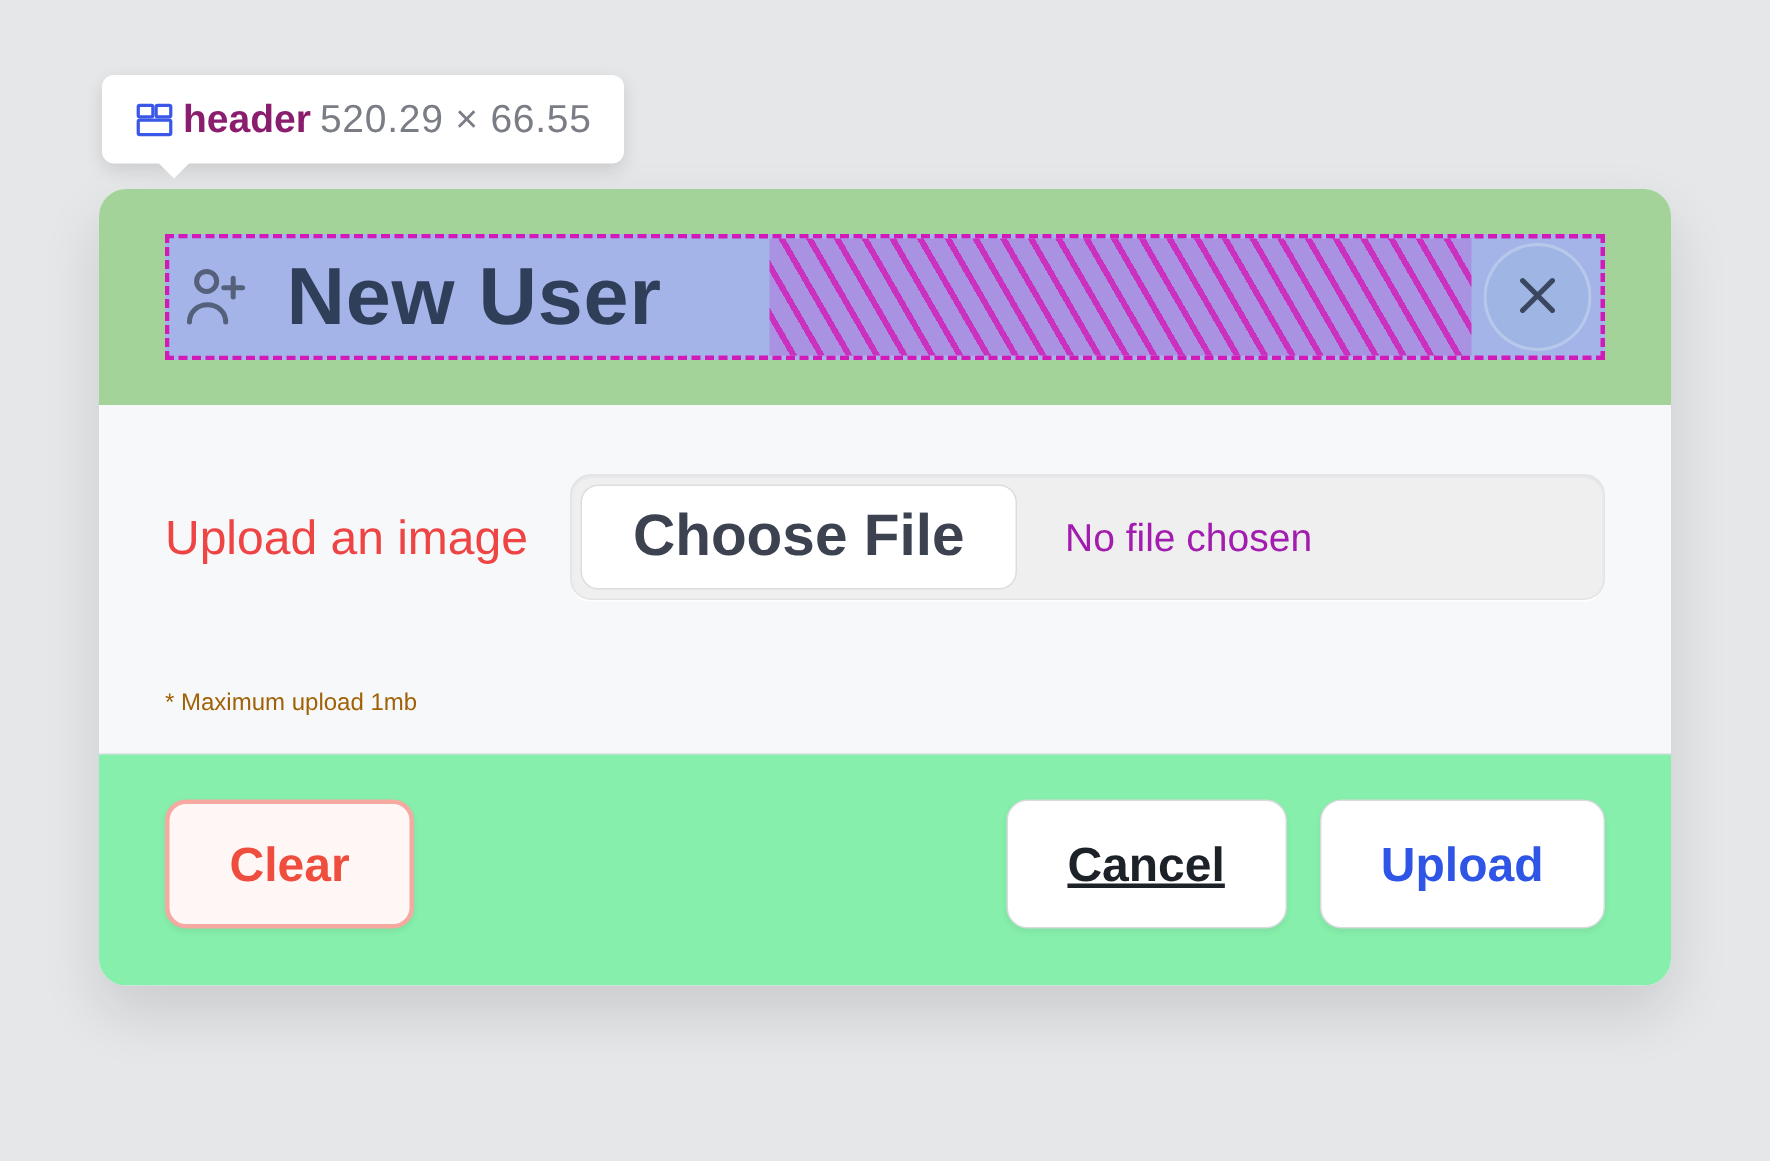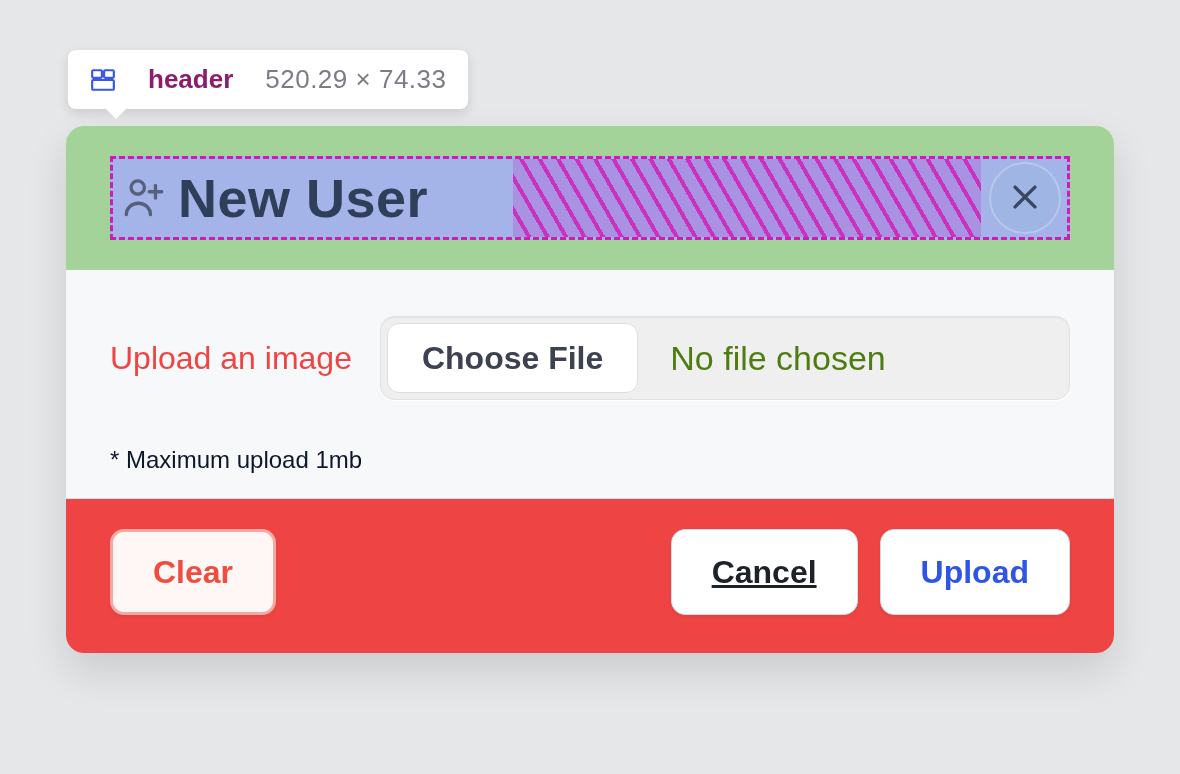--- a/index.html
+++ b/index.html
@@ -15,21 +15,21 @@
   .inspect-tooltip {
     position: absolute;
     top: 50px;
     left: 68px;
     background: #ffffff;
     border-radius: 8px;
     box-shadow: 0 4px 12px rgba(0,0,0,0.12);
     padding: 14px 22px;
     display: flex;
     align-items: center;
-    gap: 32px;
+    gap: 6px;
     font-size: 26px;
     z-index: 10;
   }
   .inspect-tooltip::after {
     content: "";
     position: absolute;
     bottom: -10px;
     left: 36px;
     width: 0; height: 0;
     border-left: 12px solid transparent;
@@ -61,21 +61,21 @@
     position: relative;
     display: flex;
     align-items: center;
     border: 3px dashed #d11ab7;
     min-height: 76px;
     background: #a5b4e8; 
   }
   .header-title-group {
     display: flex;
     align-items: center;
-    gap: 9px;
+    gap: 22px;
     padding: 8px 16px 8px 6px;
     background: #a5b4e8;
     position: relative;
     z-index: 2;
   }
   .header-icon { color: #55617a; display:flex; align-items:center; }
   .header-title {
     font-size: 54px;
     font-weight: 800;
     color: #2f3e59;
@@ -137,46 +137,46 @@
     box-shadow: inset 0 1px 2px rgba(0,0,0,0.06), 0 1px 0 #ffffff;
     height: 84px;
     overflow: hidden;
   }
   .choose-file-btn {
     background: #ffffff;
     border: 1px solid #dcdde1;
     border-radius: 12px;
     margin: 6px;
     padding: 0 34px;
-    font-size: 32px;
+    font-size: 39px;
     font-weight: 700;
     color: #3d4251;
     cursor: pointer;
   }
   .file-status {
     flex: 1;
     display: flex;
     align-items: center;
     padding-left: 26px;
-    font-size: 34px;
-    color: #4d7c0f;
+    font-size: 26px;
+    color: #a21caf;
     text-align: right;
   }
   .helper-text {
-    margin-top: 46px;
-    font-size: 24px;
-    color: #0f172a;
+    margin-top: 60px;
+    font-size: 16px;
+    color: #a16207;
   }
 
   
   .dialog-footer {
     display: flex;
     align-items: center;
     padding: 30px 44px 38px 44px;
-    background: #ef4444;
+    background: #86efac;
     border-top: 1px solid #e2e4e7;
     gap: 22px;
   }
   .btn {
     height: 86px;
     padding: 0 40px;
     border-radius: 14px;
     font-size: 32px;
     font-weight: 700;
     cursor: pointer;
@@ -198,21 +198,21 @@
 
 <div class="inspect-tooltip">
   <span class="inspect-icon">
     <svg width="26" height="26" viewBox="0 0 24 24" fill="none" stroke="#3a57e8" stroke-width="2">
       <rect x="2" y="3" width="9" height="7" rx="1"></rect>
       <rect x="13" y="3" width="9" height="7" rx="1"></rect>
       <rect x="2" y="12" width="20" height="9" rx="1"></rect>
     </svg>
   </span>
   <span class="inspect-tag">header</span>
-  <span class="inspect-dims">520.29 × 74.33</span>
+  <span class="inspect-dims">520.29 × 66.55</span>
 </div>
 
 <div class="dialog">
 
   <div class="dialog-header-wrap">
     <div class="dialog-header">
       <div class="header-title-group">
         <span class="header-icon">
           <svg width="50" height="50" viewBox="0 0 24 24" fill="none" stroke="#55617a" stroke-width="1.6" stroke-linecap="round">
             <circle cx="9" cy="7" r="3.2"></circle>

